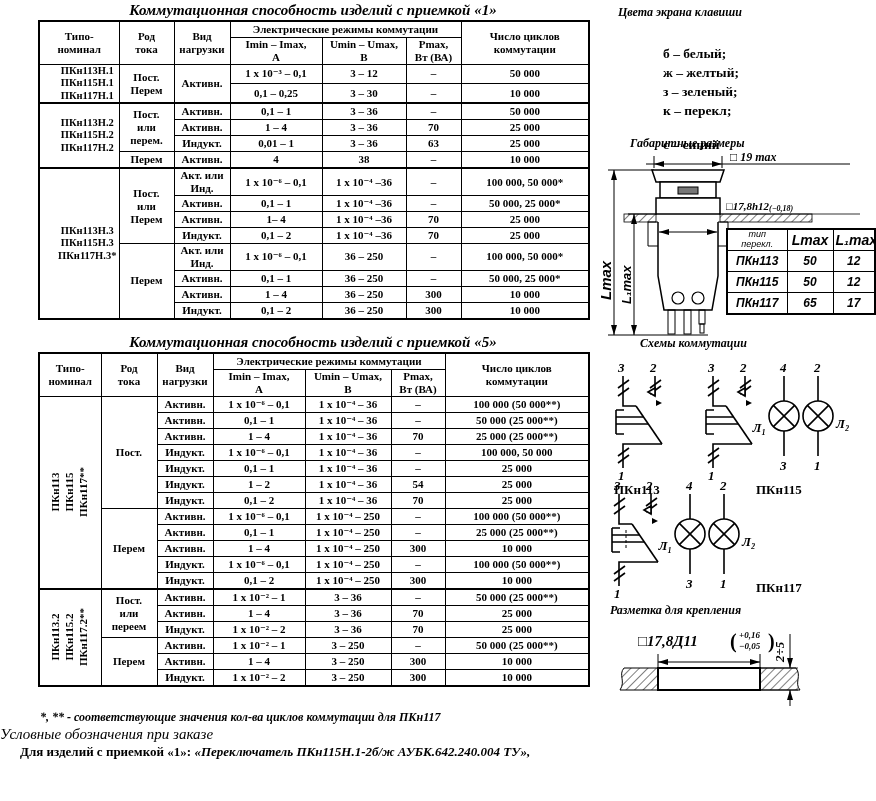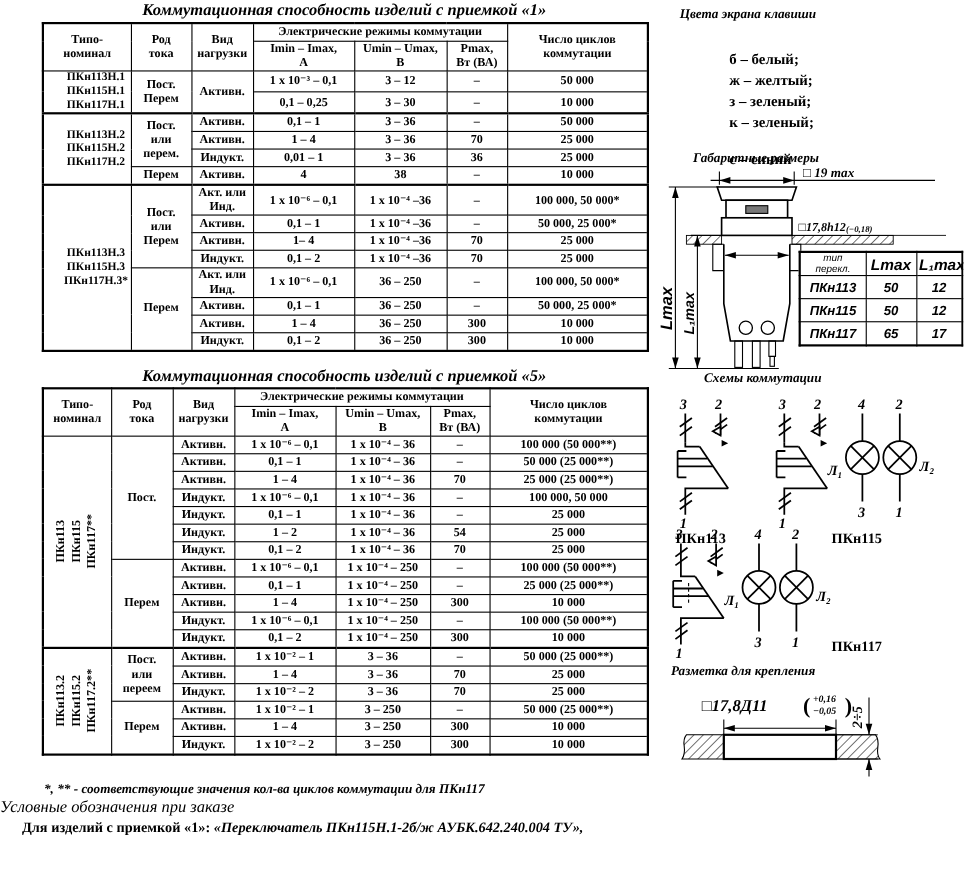--- a/index.html
+++ b/index.html
@@ -113,21 +113,21 @@
         <td>Активн.</td>
         <td>1 – 4</td>
         <td>3 – 36</td>
         <td>70</td>
         <td>25 000</td>
       </tr>
       <tr>
         <td>Индукт.</td>
         <td>0,01 – 1</td>
         <td>3 – 36</td>
-        <td>36</td>
+        <td>63</td>
         <td>25 000</td>
       </tr>
       <tr>
         <td>Перем</td>
         <td>Активн.</td>
         <td>4</td>
         <td>38</td>
         <td>–</td>
         <td>10 000</td>
       </tr>
@@ -378,21 +378,21 @@
   <div class="abs order-title" style="left:0;top:726px;width:876px">Условные обозначения при заказе</div>
   <div class="abs order-line" style="left:20px;top:744px">
     <span>Для изделий с приемкой «1»:</span>
     <span class="oi">«Переключатель ПКн115Н.1-2б/ж  АУБК.642.240.004 ТУ»,</span>
   </div>
 
   <div class="abs sec-title" style="left:618px;top:5px">Цвета экрана клавиши</div>
   <div class="abs color-item" style="left:663px;top:27px">б – белый;</div>
   <div class="abs color-item" style="left:663px;top:46px">ж – желтый;</div>
   <div class="abs color-item" style="left:663px;top:65px">з – зеленый;</div>
-  <div class="abs color-item" style="left:663px;top:84px">к – зеленый;</div>
+  <div class="abs color-item" style="left:663px;top:84px">к – перекл;</div>
   <div class="abs color-item" style="left:663px;top:118px">с – синий</div>
 
   <div class="abs sec-title" style="left:630px;top:136px">Габаритные размеры</div>
 
   <svg class="abs" style="left:598px;top:152px" width="278" height="192" viewBox="0 0 278 192">
     <defs>
       <pattern id="h1" width="6" height="6" patternUnits="userSpaceOnUse" patternTransform="rotate(45)">
         <line x1="0" y1="0" x2="0" y2="6" stroke="#000" stroke-width="1"></line>
       </pattern>
     </defs>

